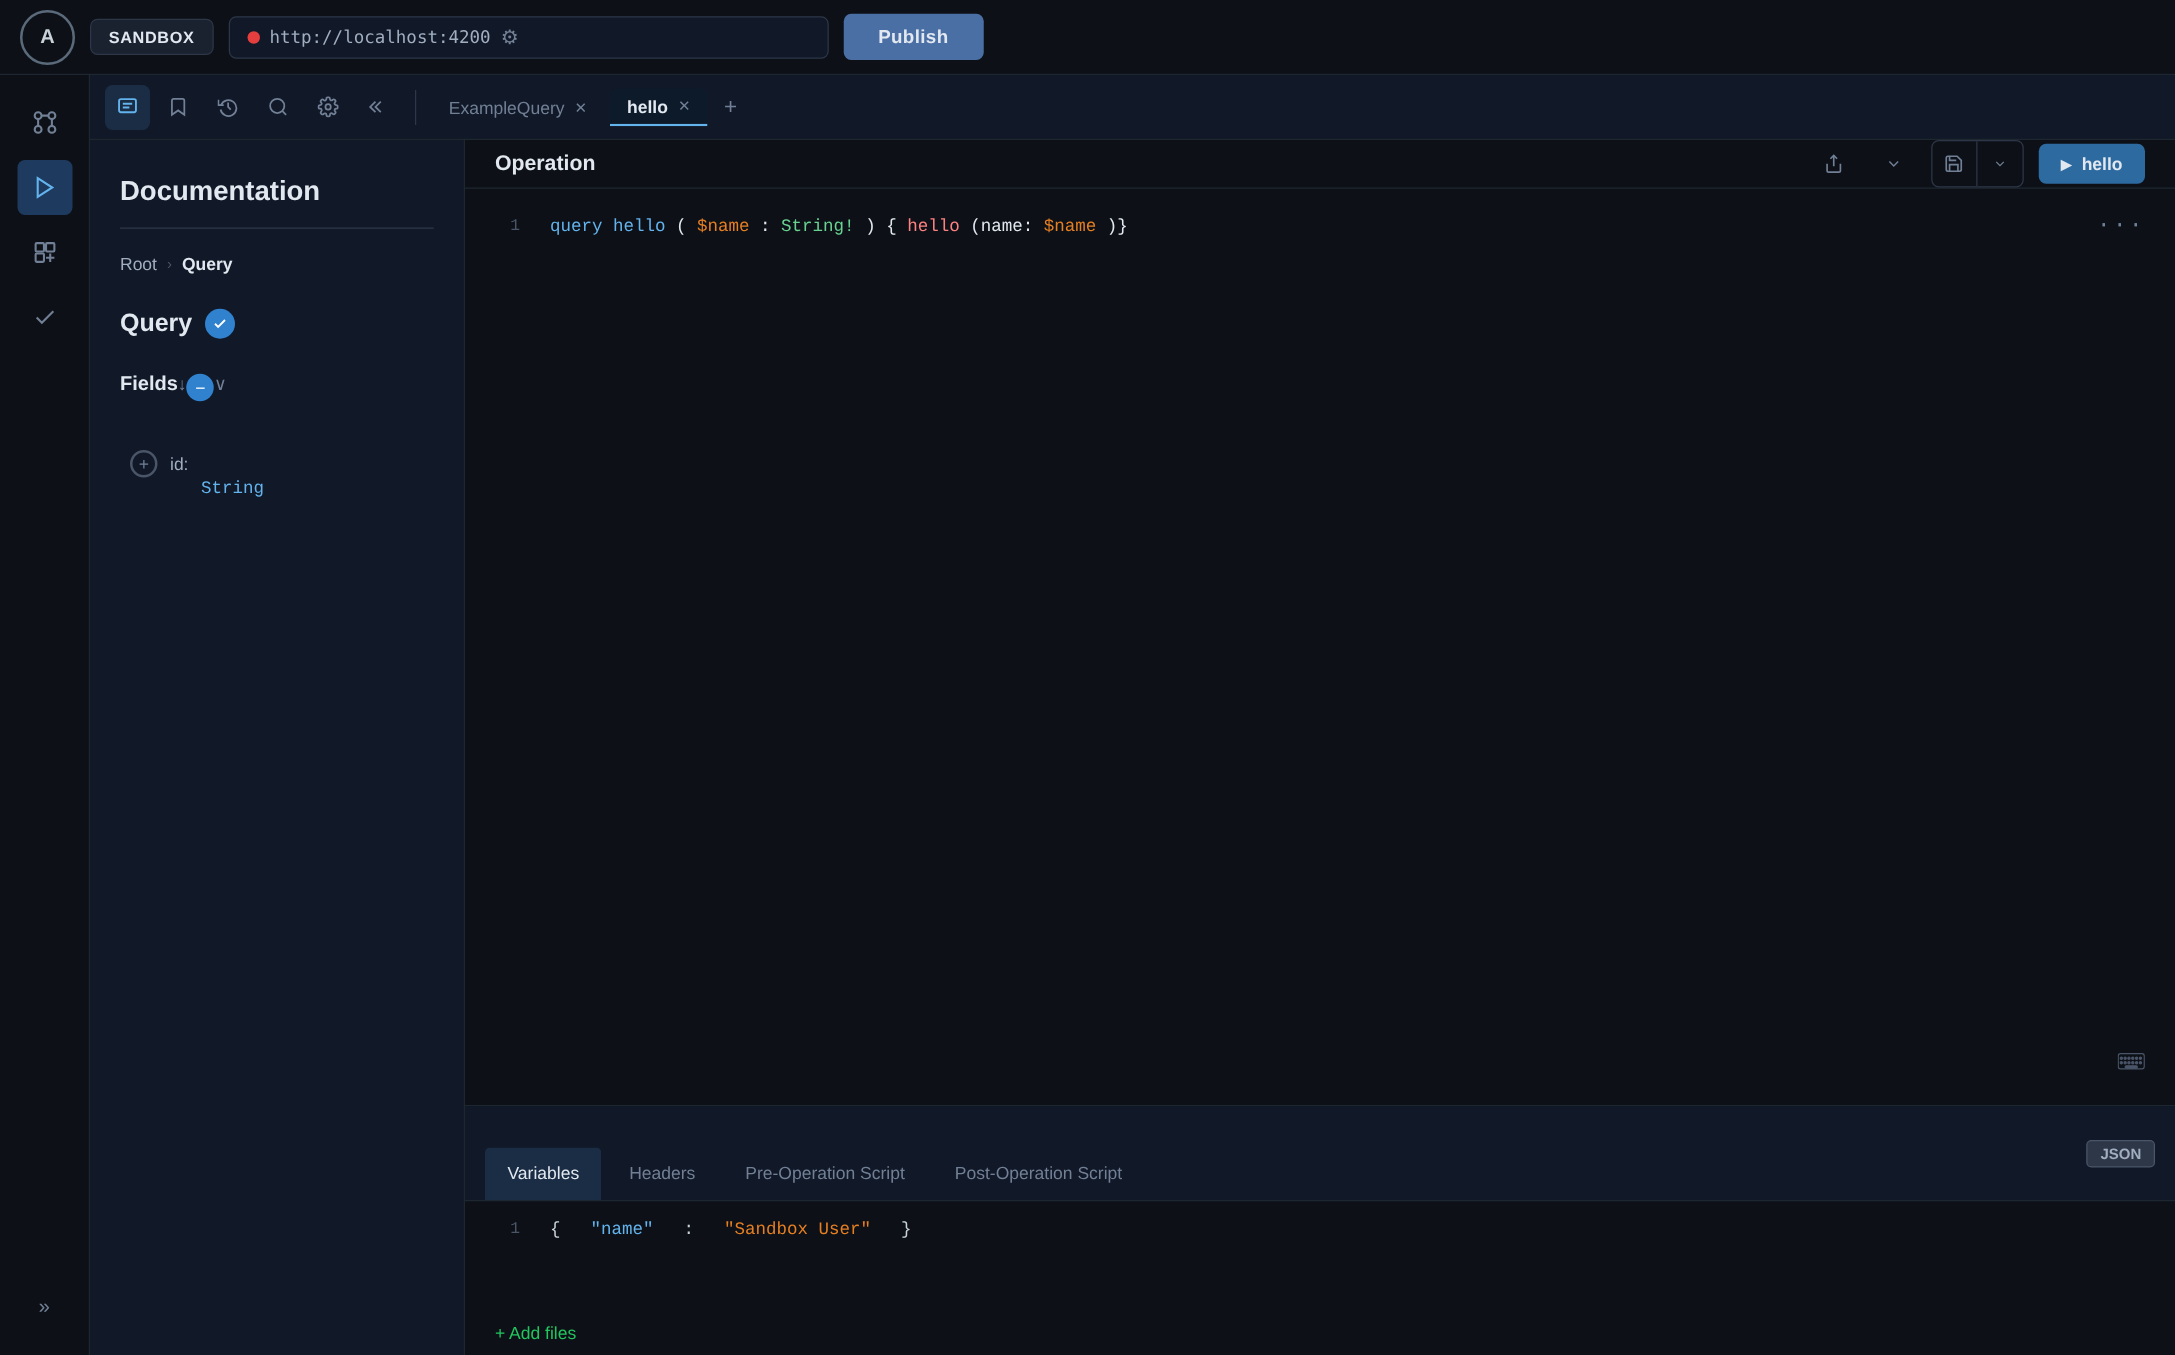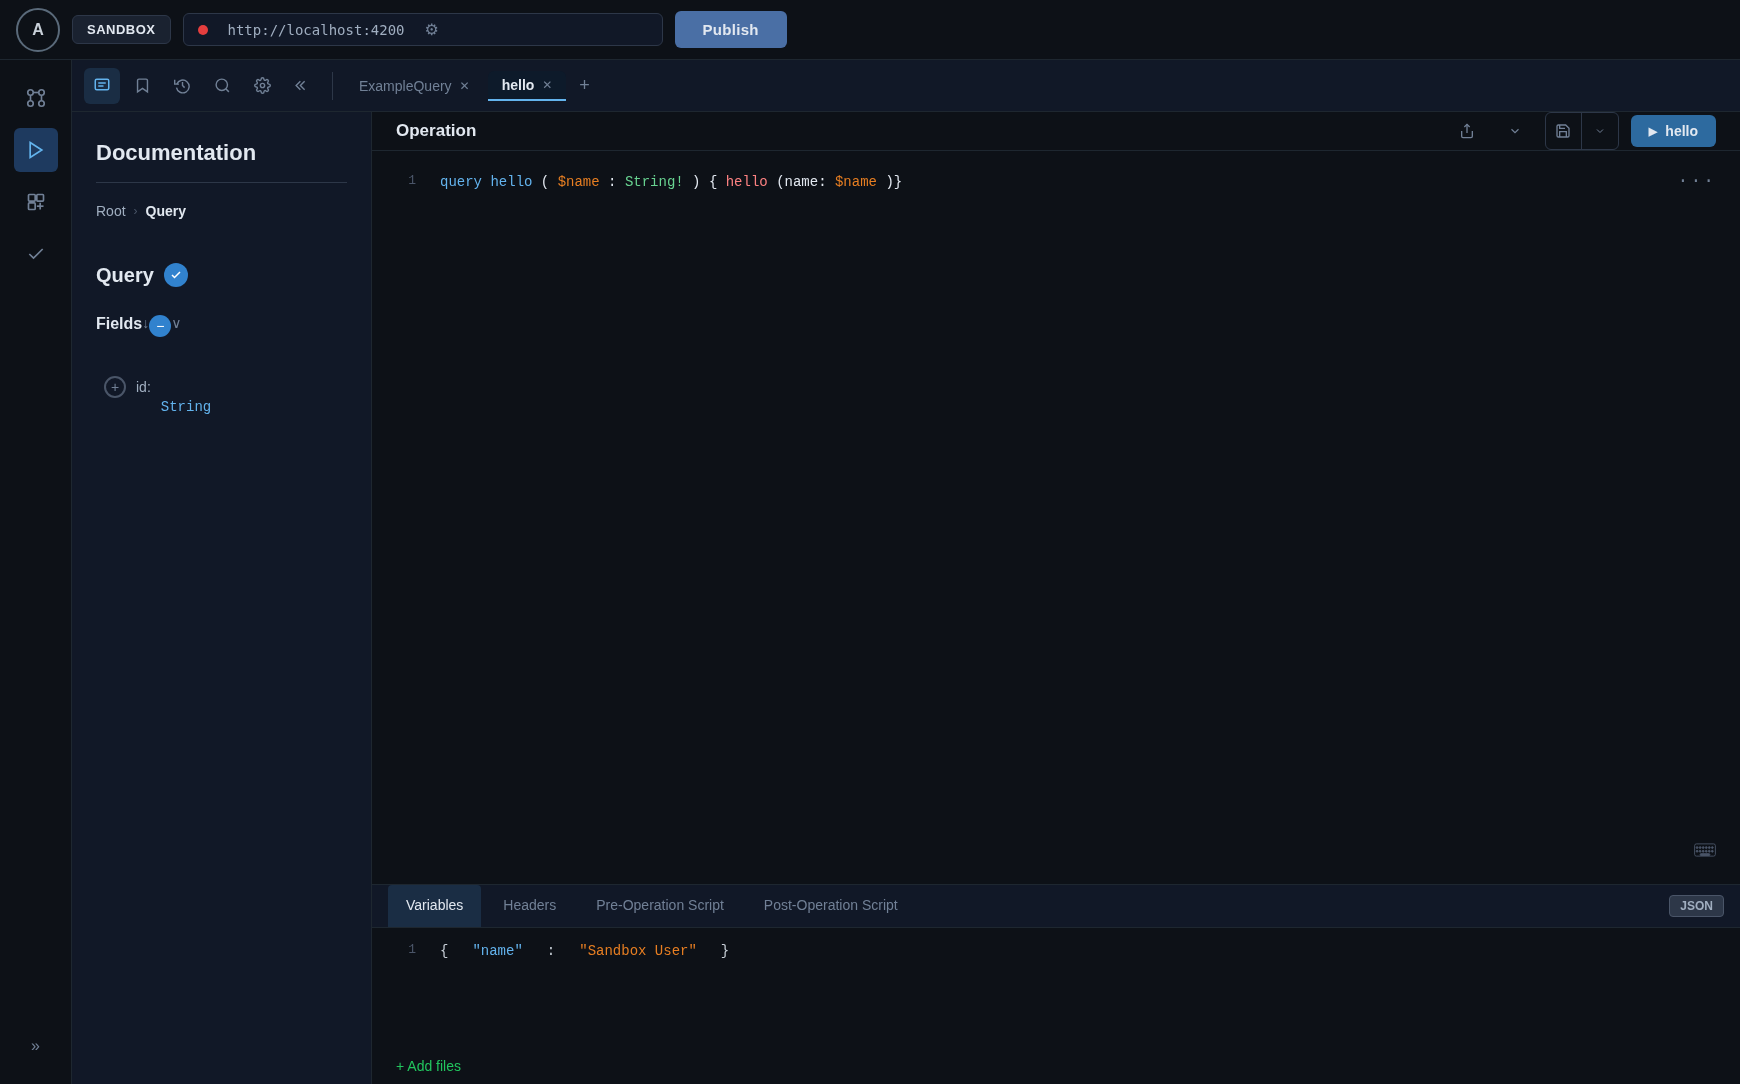--- a/index.html
+++ b/index.html
@@ -46,21 +46,21 @@
       color: #e2e8f0;
       letter-spacing: 0.5px;
     }
     .top-bar-url-container {
       display: flex;
       align-items: center;
       background: #111827;
       border: 1px solid #2d3748;
       border-radius: 6px;
       padding: 6px 14px;
-      gap: 20px;
+      gap: 8px;
       flex: 1;
       max-width: 480px;
     }
     .dot-indicator {
       width: 10px;
       height: 10px;
       border-radius: 50%;
       background: #e53e3e;
       flex-shrink: 0;
     }
@@ -227,21 +227,21 @@
       height: 1px;
       background: #2d3748;
       margin-bottom: 20px;
     }
     .breadcrumb {
       display: flex;
       align-items: center;
       gap: 8px;
       font-size: 14px;
       color: #a0aec0;
-      margin-bottom: 44px;
+      margin-bottom: 28px;
     }
     .breadcrumb-chevron {
       color: #4a5568;
       font-size: 12px;
     }
     .breadcrumb-active {
       color: #e2e8f0;
       font-weight: 600;
     }
     .query-heading {
@@ -440,20 +440,21 @@
       gap: 4px;
       border-bottom: 1px solid #1e2730;
       background: #111827;
     }
     .bottom-tab {
       padding: 12px 18px;
       font-size: 14px;
       color: #718096;
       cursor: pointer;
       border-bottom: 2px solid transparent;
+      margin-top: 33px;
     }
     .bottom-tab.active {
       color: #e2e8f0;
       background: #1a2d44;
       border-radius: 4px 4px 0 0;
     }
     .json-badge {
       margin-left: auto;
       background: #2d3748;
       color: #a0aec0;

